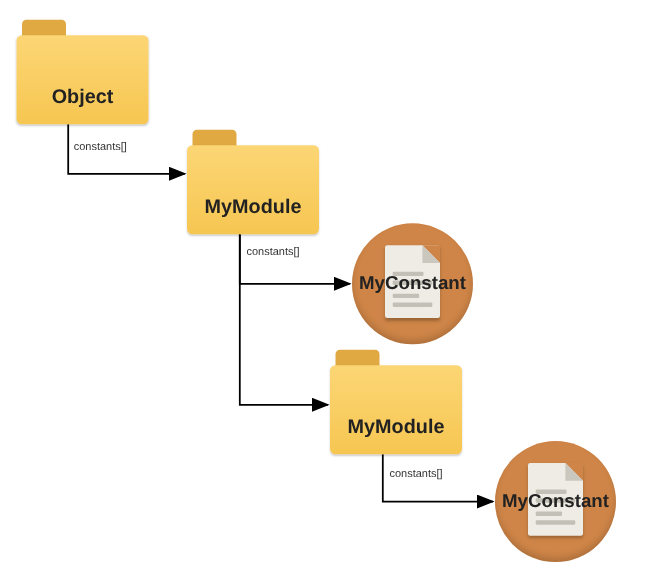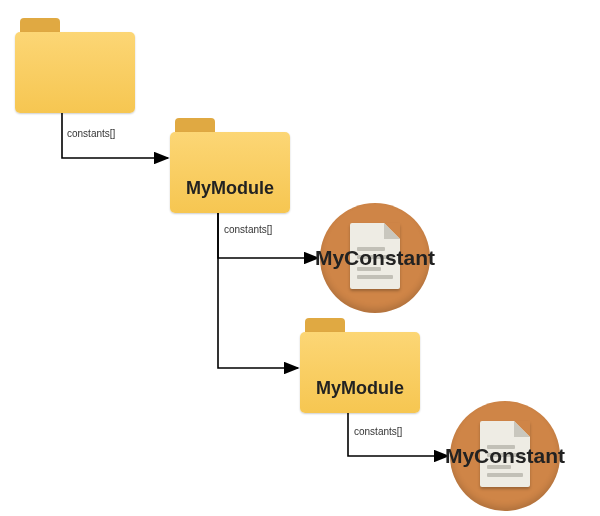--- a/index.html
+++ b/index.html
@@ -93,21 +93,21 @@
     height: 4px;
     background: #c2c0b7;
     border-radius: 1px;
   }
   .doc-label {
     position: absolute;
     top: 50%;
     left: 50%;
     transform: translate(-50%, -50%);
     font-weight: bold;
-    font-size: 21px;
+    font-size: 17px;
     color: #222;
     white-space: nowrap;
   }
   .edge-label {
     position: absolute;
     font-size: 10px;
     color: #333;
     background: transparent;
   }
   svg.arrows {
@@ -135,20 +135,21 @@
 
   <path d="M 218 213 L 218 368 L 298 368" stroke="#000" stroke-width="1.6" fill="none" marker-end="url(#arrowhead)"></path>
 
   <path d="M 348 413 L 348 456 L 448 456" stroke="#000" stroke-width="1.6" fill="none" marker-end="url(#arrowhead)"></path>
 </svg>
 
 <div class="node" style="left:15px; top:18px;">
   <div class="folder-icon">
     <div class="folder-tab"></div>
     <div class="folder-body"></div>
+    <div class="folder-label">Object</div>
   </div>
 </div>
 
 <div class="node" style="left:170px; top:118px;">
   <div class="folder-icon">
     <div class="folder-tab"></div>
     <div class="folder-body"></div>
     <div class="folder-label">MyModule</div>
   </div>
 </div>

